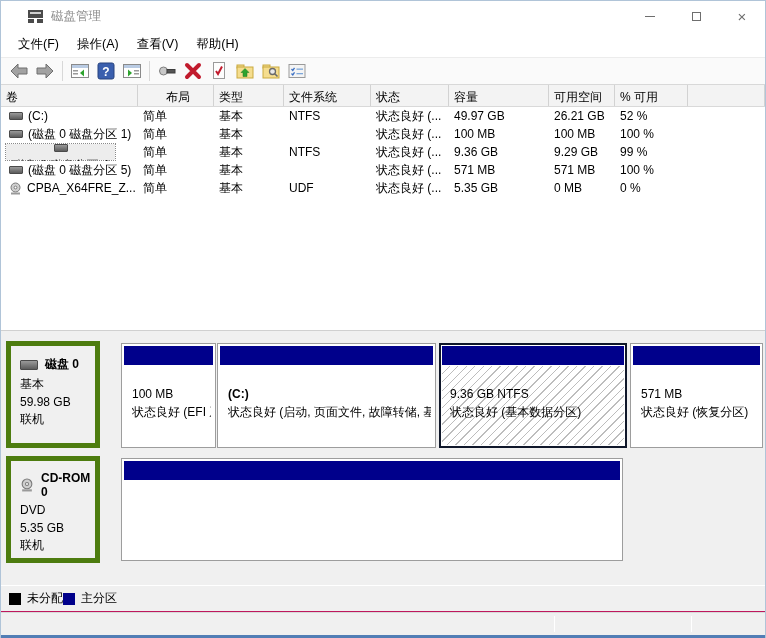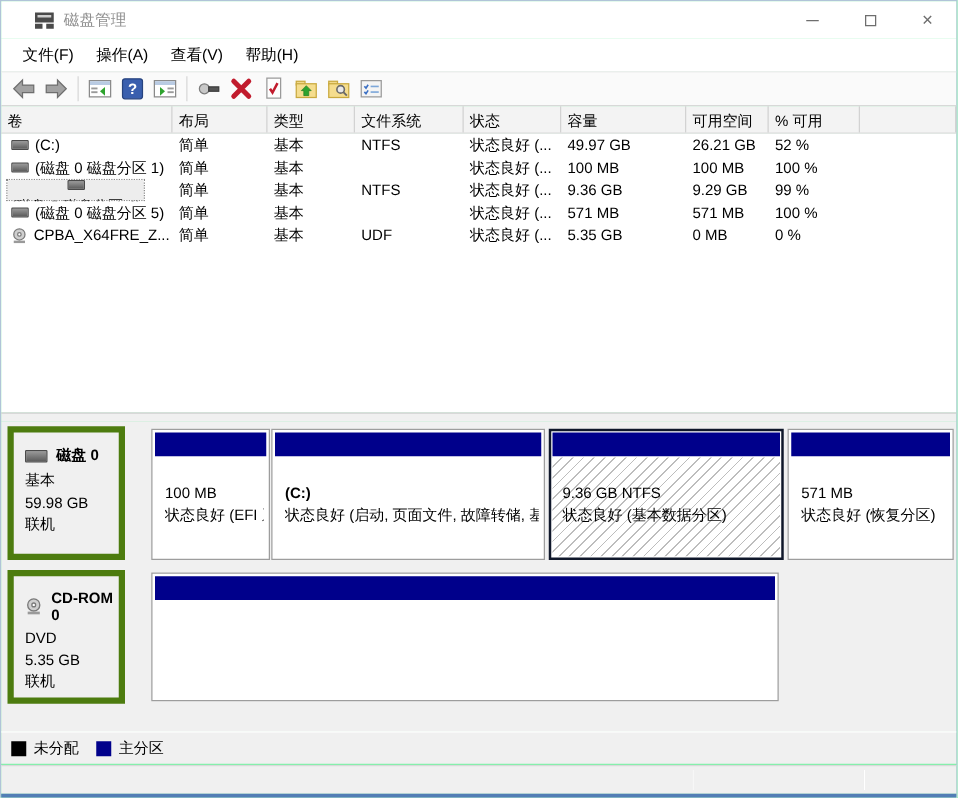--- a/index.html
+++ b/index.html
@@ -1,18 +1,18 @@
 <!DOCTYPE html>
 <html><head>
 <meta charset="utf-8">
 <style>
   * { box-sizing: border-box; margin: 0; padding: 0; }
   html,body { width:766px; height:638px; }
   body { font-family:"Liberation Sans","DejaVu Sans",sans-serif; font-size:12px; color:#000; background:#fff; overflow:hidden; }
-  .window { position:relative; width:766px; height:638px; border:1px solid #b0c4d8; background:#86efac; }
+  .window { position:relative; width:766px; height:638px; border:1px solid #b0c4d8; background:#be185d; }
 
   
   .titlebar { position:absolute; left:0; top:0; width:100%; height:30px; background:#fff; display:flex; align-items:center; }
   .title-icon { margin-left:26px; width:17px; height:15px; }
   .title-text { margin-left:7px; color:#8f8f8f; font-size:12.5px; }
   .win-controls { position:absolute; right:0; top:0; height:30px; display:flex; }
   .win-btn { width:46px; height:30px; display:flex; align-items:center; justify-content:center; color:#6e6e6e; cursor:default; }
   .glyph-min { width:10px; height:1px; background:#6e6e6e; }
   .glyph-max { width:9px; height:9px; border:1px solid #6e6e6e; }
   .glyph-close { font-size:15px; line-height:1; color:#6e6e6e; }
@@ -25,21 +25,21 @@
   .toolbar { position:absolute; left:0; top:56px; width:100%; height:28px; background:#fafafa; border-top:1px solid #ececec; border-bottom:1px solid #d8d8d8; display:flex; align-items:center; padding-left:5px; }
   .tb-btn { width:26px; height:24px; display:flex; align-items:center; justify-content:center; }
   .tb-sep { width:1px; height:20px; background:#d8d8d8; margin:0 4px; }
 
   
   .vt-header { position:absolute; left:0; top:84px; width:100%; height:22px; background:#f3f3f3; border-bottom:1px solid #d9d9d9; display:flex; }
   .vt-hcell { border-right:1px solid #d2d2d2; padding:4px 0 0 5px; white-space:nowrap; overflow:hidden; }
   .vt-body { position:absolute; left:0; top:106px; width:100%; height:223px; background:#fff; }
   .vt-row { display:flex; height:18px; align-items:center; }
   .vt-cell { padding-left:5px; white-space:nowrap; overflow:hidden; height:18px; display:flex; align-items:center; }
-  .c0{width:137px;} .c1{width:76px;} .c2{width:70px;} .c3{width:87px;} .c4{width:78px;} .c5{width:100px;} .c6{width:66px;} .c7{width:73px;} .c8{flex:1;}
+  .c0{width:137px;} .c1{width:76px;text-align:center;} .c2{width:70px;} .c3{width:87px;} .c4{width:78px;} .c5{width:100px;} .c6{width:66px;} .c7{width:73px;} .c8{flex:1;}
   .vol-label { display:flex; align-items:center; gap:5px; padding:0 3px; height:16px; }
   .vol-label.focused { background:#ededed; outline:1px dotted #8a8a8a;flex-direction:column; }
   .disk-glyph { width:14px; height:8px; background:linear-gradient(#9a9a9a,#5c5c5c); border:1px solid #4a4a4a; border-radius:1px; flex:none; }
   .cd-glyph { width:13px; height:13px; flex:none; }
 
   
   .splitter { position:absolute; left:0; top:329px; width:100%; height:7px; background:#f0f0f0; border-top:1px solid #d0d0d0; }
 
   
   .gview { position:absolute; left:0; top:336px; width:100%; height:248px; background:#f0f0f0; }
@@ -52,21 +52,21 @@
   .partition.selected .pbar { margin:1px; }
   .pbody { position:absolute; left:2px; right:2px; top:23px; bottom:2px; overflow:hidden; }
   .partition.selected .pbody { left:1px; right:1px; top:21px; bottom:1px;
      background:repeating-linear-gradient(135deg,#ffffff 0 5px,#bdbdbd 5px 6px); }
   .ptext-bottom { position:absolute; left:8px; right:2px; bottom:24px; }
   .ptext-top { position:absolute; left:8px; right:2px; top:6px; }
   .pline { line-height:17.5px; white-space:nowrap; overflow:hidden; }
   .pline.bold { font-weight:bold; }
 
   
-  .legend { position:absolute; left:0; top:584px; width:100%; height:26px; background:#f0f0f0; border-top:1px solid #ffffff; display:flex; align-items:center; padding-left:8px; gap:14px; }
+  .legend { position:absolute; left:0; top:584px; width:100%; height:26px; background:#f0f0f0; border-top:1px solid #ffffff; display:flex; align-items:center; padding-left:8px; }
   .legend-item { display:flex; align-items:center; gap:6px; }
   .swatch { width:12px; height:12px; }
   .sw-black { background:#000000; }
   .sw-navy { background:#00008B; }
   .statusbar { position:absolute; left:0; top:611px; width:100%; height:23px; background:#f0f0f0; border-top:1px solid #d9d9d9; }
   .sb-sep { position:absolute; top:3px; bottom:3px; width:1px; background:#d5d5d5; border-right:1px solid #fff; }
   .bottom-edge { position:absolute; left:0; top:634px; width:100%; height:4px; background:#527eb5; }
 </style>
 </head>
 <body>

